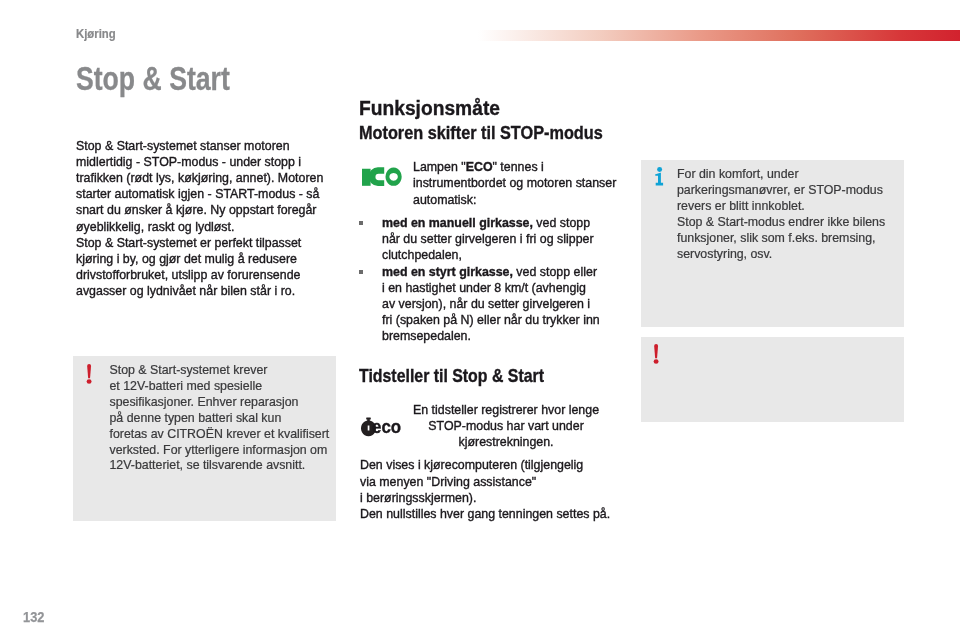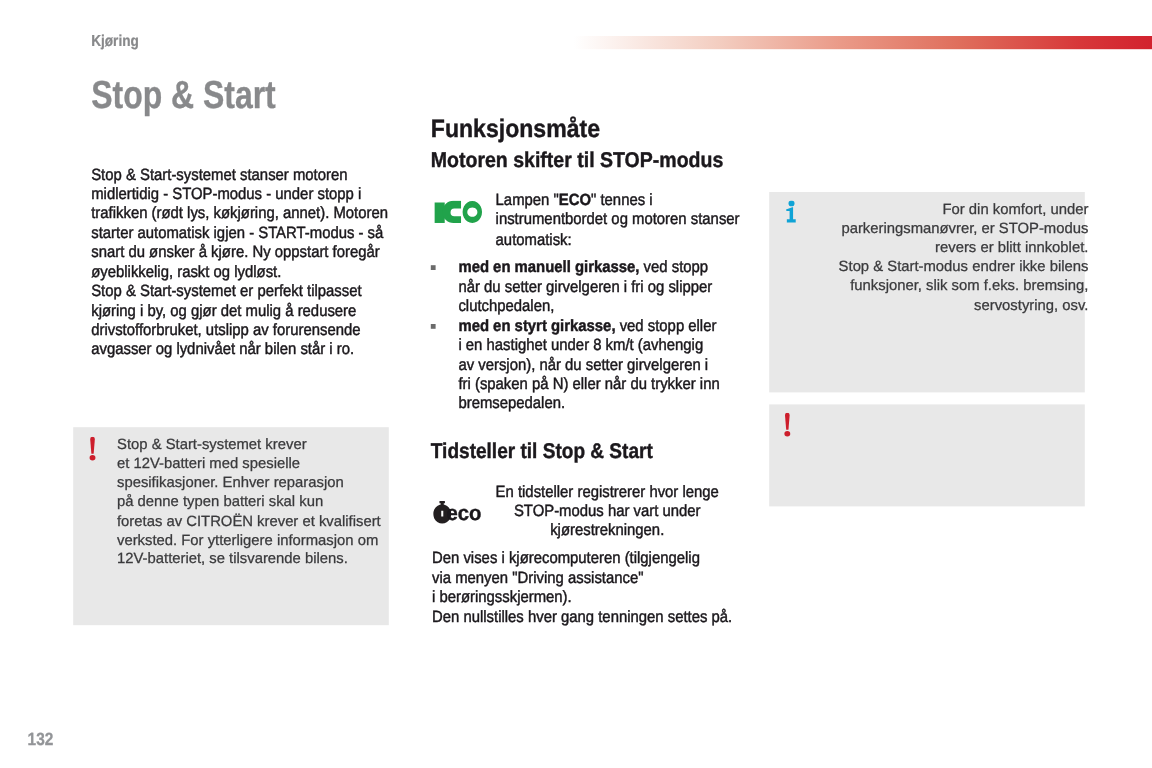--- a/index.html
+++ b/index.html
@@ -62,35 +62,35 @@
         <div>starter automatisk igjen - START-modus - så</div>
         <div>snart du ønsker å kjøre. Ny oppstart foregår</div>
         <div>øyeblikkelig, raskt og lydløst.</div>
         <div>Stop &amp; Start-systemet er perfekt tilpasset</div>
         <div>kjøring i by, og gjør det mulig å redusere</div>
         <div>drivstofforbruket, utslipp av forurensende</div>
         <div>avgasser og lydnivået når bilen står i ro.</div>
       </div>
   </div>
 
-  <div class="note" style="left:61px;top:356px;width:263px;height:165px;">
+  <div class="note" style="left:73px;top:356px;width:263px;height:165px;">
     <span class="ico" style="left:13.3px;top:7.7px;">
       <svg width="8" height="22" viewBox="0 0 8 22" aria-hidden="true">
         <path d="M1.15 1.9 a1.95 1.9 0 0 1 3.9 0 l-1.0 12.3 h-1.9 z" fill="#cd1e2c"></path>
         <ellipse cx="3.1" cy="17.4" rx="2.45" ry="2.25" fill="#cd1e2c"></ellipse>
       </svg>
     </span>
     <div class="txt" id="leftwarn" style="left:36.5px;top:7px;width:230px;">
         <div>Stop &amp; Start-systemet krever</div>
         <div>et 12V-batteri med spesielle</div>
         <div>spesifikasjoner. Enhver reparasjon</div>
         <div>på denne typen batteri skal kun</div>
         <div>foretas av CITROËN krever et kvalifisert</div>
         <div>verksted. For ytterligere informasjon om</div>
-        <div>12V-batteriet, se tilsvarende bilens.</div>
+        <div>12V-batteriet, se tilsvarende avsnitt.</div>
       </div>
   </div>
 
   <div class="colB">
     <div class="h2" style="position:absolute;left:0;top:0;">Funksjonsmåte</div>
     <div class="h3" style="position:absolute;left:0;top:26.5px;">Motoren skifter til STOP-modus</div>
 
     <span class="ecoicon" style="position:absolute;left:2.7px;top:71px;">
       <svg width="42" height="21" viewBox="0 0 42 21" aria-hidden="true">
         <rect x="0" y="1.75" width="8.6" height="17.05" fill="#21a34b"></rect>
@@ -138,21 +138,21 @@
       </div>
 
     <div class="ecotxt" id="afterlines" style="position:absolute;left:0.6px;top:361.3px;">
         <div>Den vises i kjørecomputeren (tilgjengelig</div>
         <div>via menyen "Driving assistance"</div>
         <div>i berøringsskjermen).</div>
         <div>Den nullstilles hver gang tenningen settes på.</div>
       </div>
   </div>
 
-  <div class="note" style="left:640.5px;top:160px;width:263.5px;height:166.5px;text-align:right;">
+  <div class="note" style="left:640.5px;top:160px;width:263.5px;height:166.5px;">
     <span class="ico" style="left:14.8px;top:7.1px;">
       <svg width="10" height="20" viewBox="0 0 10 20" aria-hidden="true">
         <ellipse cx="4.6" cy="2.5" rx="2.5" ry="2.4" fill="#0fa3d6"></ellipse>
         <path d="M5.9 5.8 v10.0 h2.2 v2.7 h-7.4 v-2.7 h2.3 v-7.0 h-2.6 l-0.4 -1.2 l5.2 -1.8 z" fill="#0fa3d6"></path>
       </svg>
     </span>
     <div class="txt" id="rinfo" style="left:36.5px;top:7.2px;width:230px;">
         <div>For din komfort, under</div>
         <div>parkeringsmanøvrer, er STOP-modus</div>
         <div>revers er blitt innkoblet.</div>

